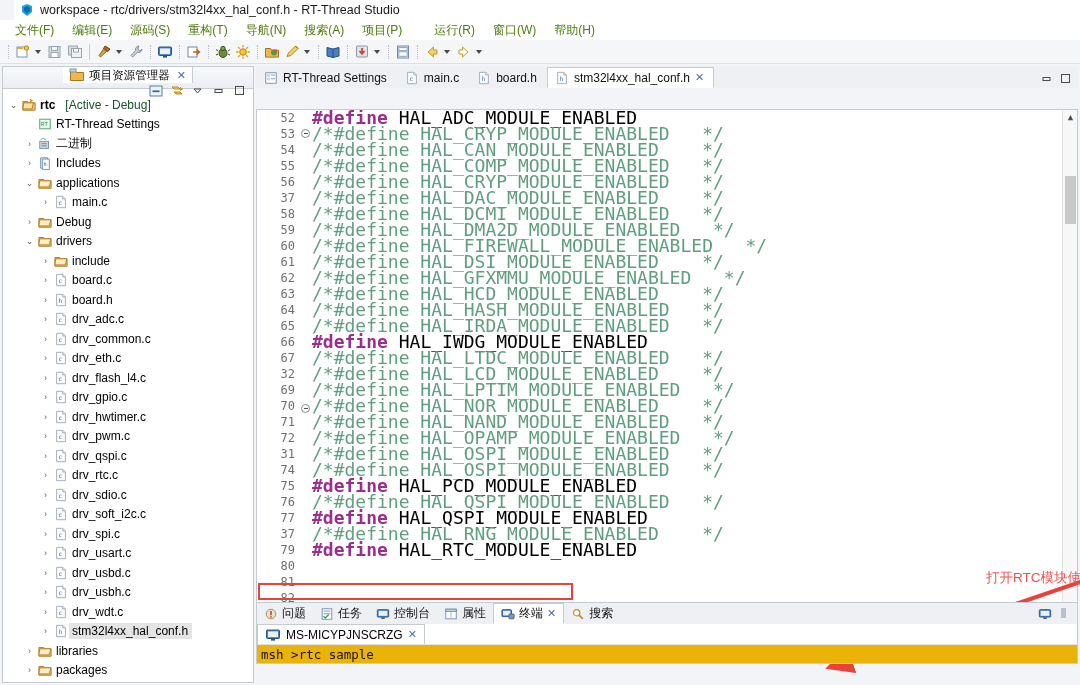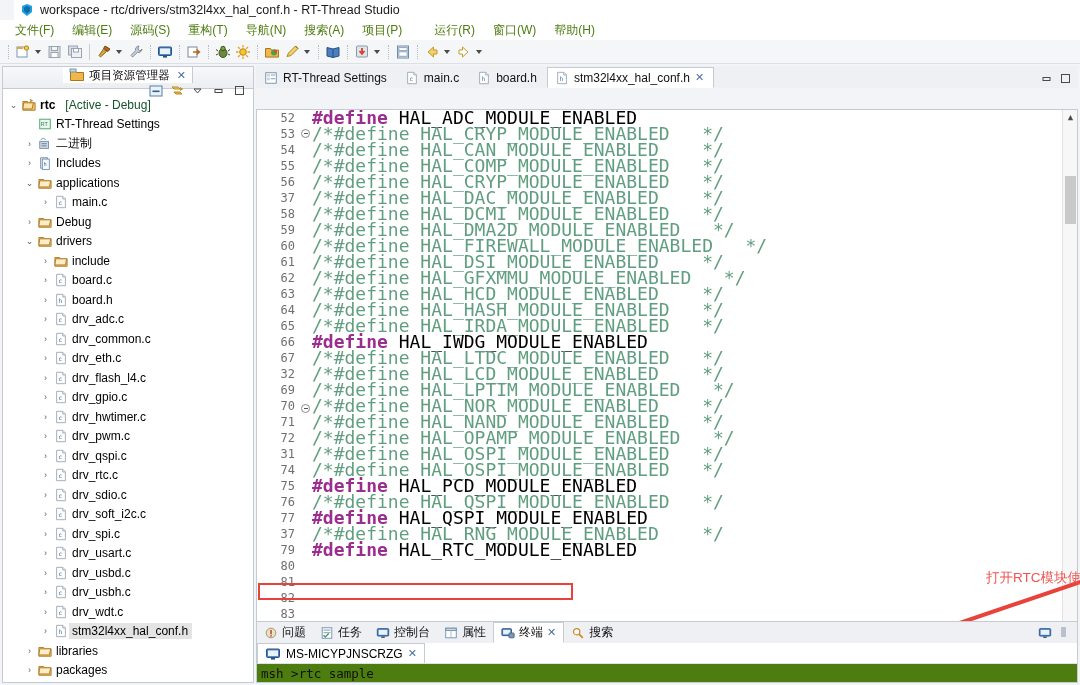--- a/index.html
+++ b/index.html
@@ -149,22 +149,22 @@
   .hl-box {
     position: absolute; border: 2px solid #e8423a; pointer-events: none;
   }
   .anno-text {
     position: absolute; color: #ef5350; font-size: 13.5px; white-space: nowrap;
     font-family: "Liberation Sans", sans-serif;
   }
 
   
   .bottom {
-    position: absolute; left: 256px; top: 557px; width: 822px; height: 62px;
-    background: #4d7c0f; border: 1px solid #c6cbd2;
+    position: absolute; left: 256px; top: 538px; width: 822px; height: 62px;
+    background: #eab308; border: 1px solid #c6cbd2;
   }
   .bottom-tabbar { height: 21px; display: flex; align-items: center; background: #eef0f4; }
   .btab {
     display: flex; align-items: center; gap: 4px; height: 21px; padding: 0 7px;
     font-size: 12px; color: #111;
   }
   .btab.active { background: #ffffff; border: 1px solid #c6cbd2; border-bottom-color: #fff; font-weight: normal; }
   .btab .close { color: #4b6ea8; font-size: 11px; }
   .btab-tools { margin-left: auto; display: flex; align-items: center; gap: 4px; padding-right: 6px; }
 

